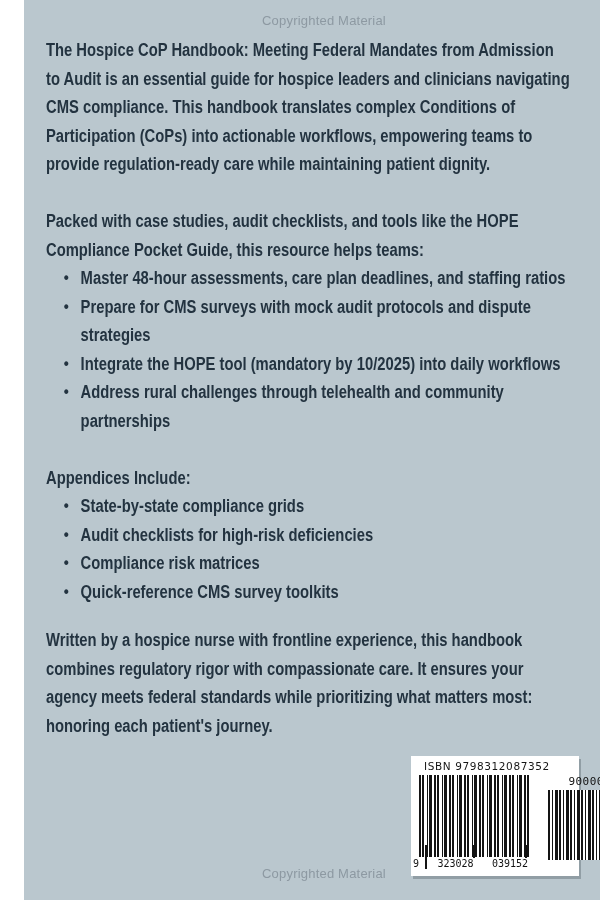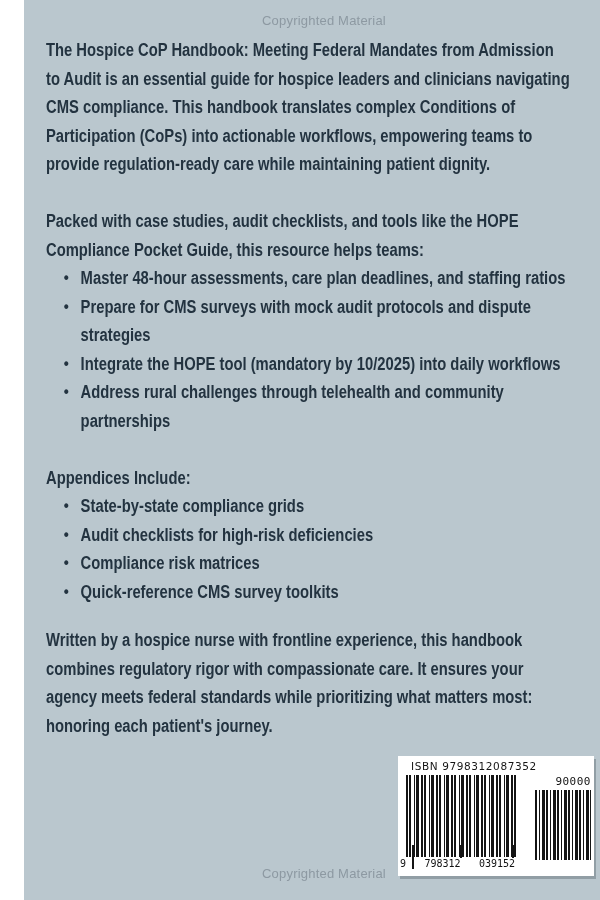--- a/index.html
+++ b/index.html
@@ -50,22 +50,22 @@
   ul.blist .dot {
     width: 20px; flex: 0 0 20px;
     line-height: 28.5px;
     font-size: 17px;
   }
   ul.blist .btxt { white-space: pre; line-height: 28.5px; }
 
   
   .isbn-box {
     position: absolute;
-    left: 374px; top: 756px;
-    width: 196px; height: 120px;
+    left: 387px; top: 756px;
+    width: 168px; height: 120px;
     background: #ffffff;
     box-shadow: 2px 3px 0 rgba(96,108,116,0.45);
   }
   .isbn-label {
     position: absolute;
     left: 13px; top: 4px;
     font-family: "DejaVu Sans", sans-serif;
     font-size: 10.5px;
     letter-spacing: 0.6px;
     color: #151515;
@@ -179,21 +179,21 @@
   <div class="isbn-box">
     <div class="isbn-label">ISBN 9798312087352</div>
 
     <div class="ean">
       <div class="ean-bars"></div>
       <div class="guard g1"></div>
       <div class="guard g2"></div>
       <div class="guard g3"></div>
       <div class="ean-digits">
         <span class="d9">9</span>
-        <span>798312</span>
+        <span>323028</span>
         <span>039152</span>
       </div>
     </div>
 
     <div class="supp">
       <div class="supp-label">90000</div>
       <div class="supp-bars"></div>
     </div>
   </div>
 

